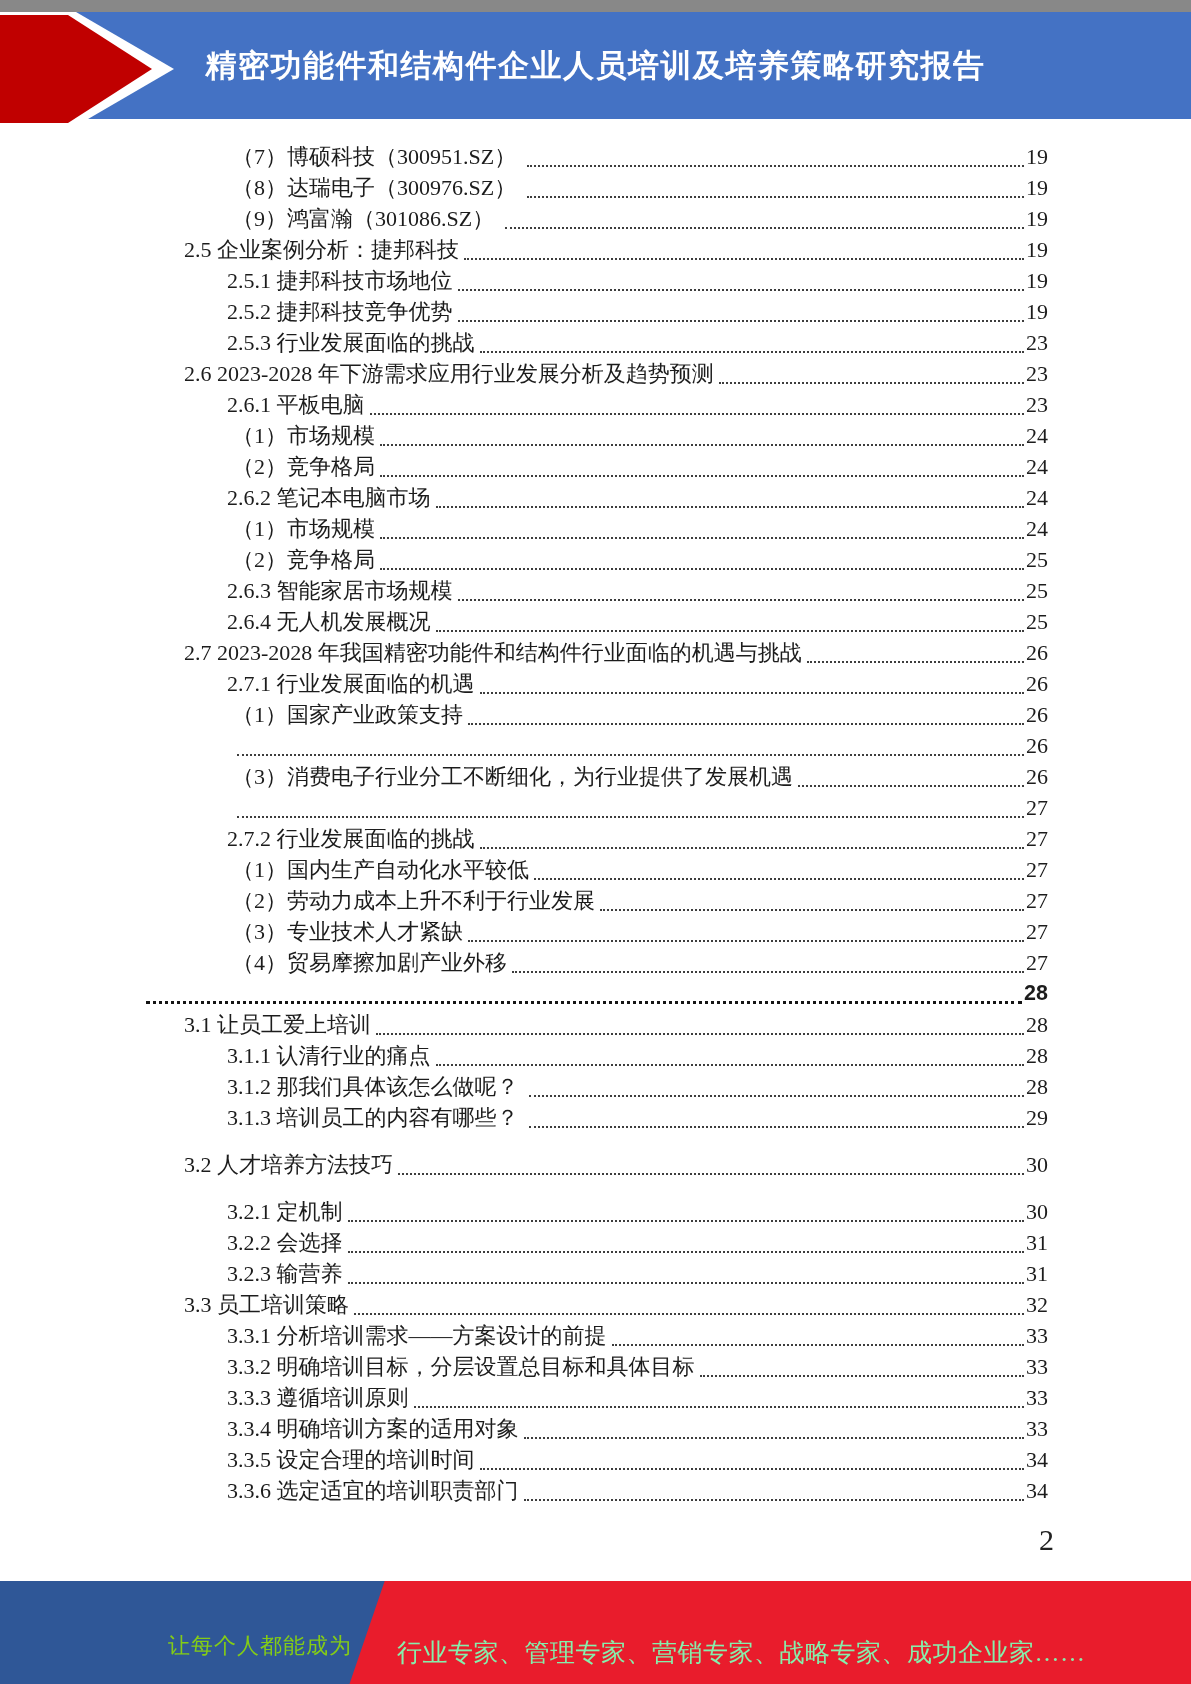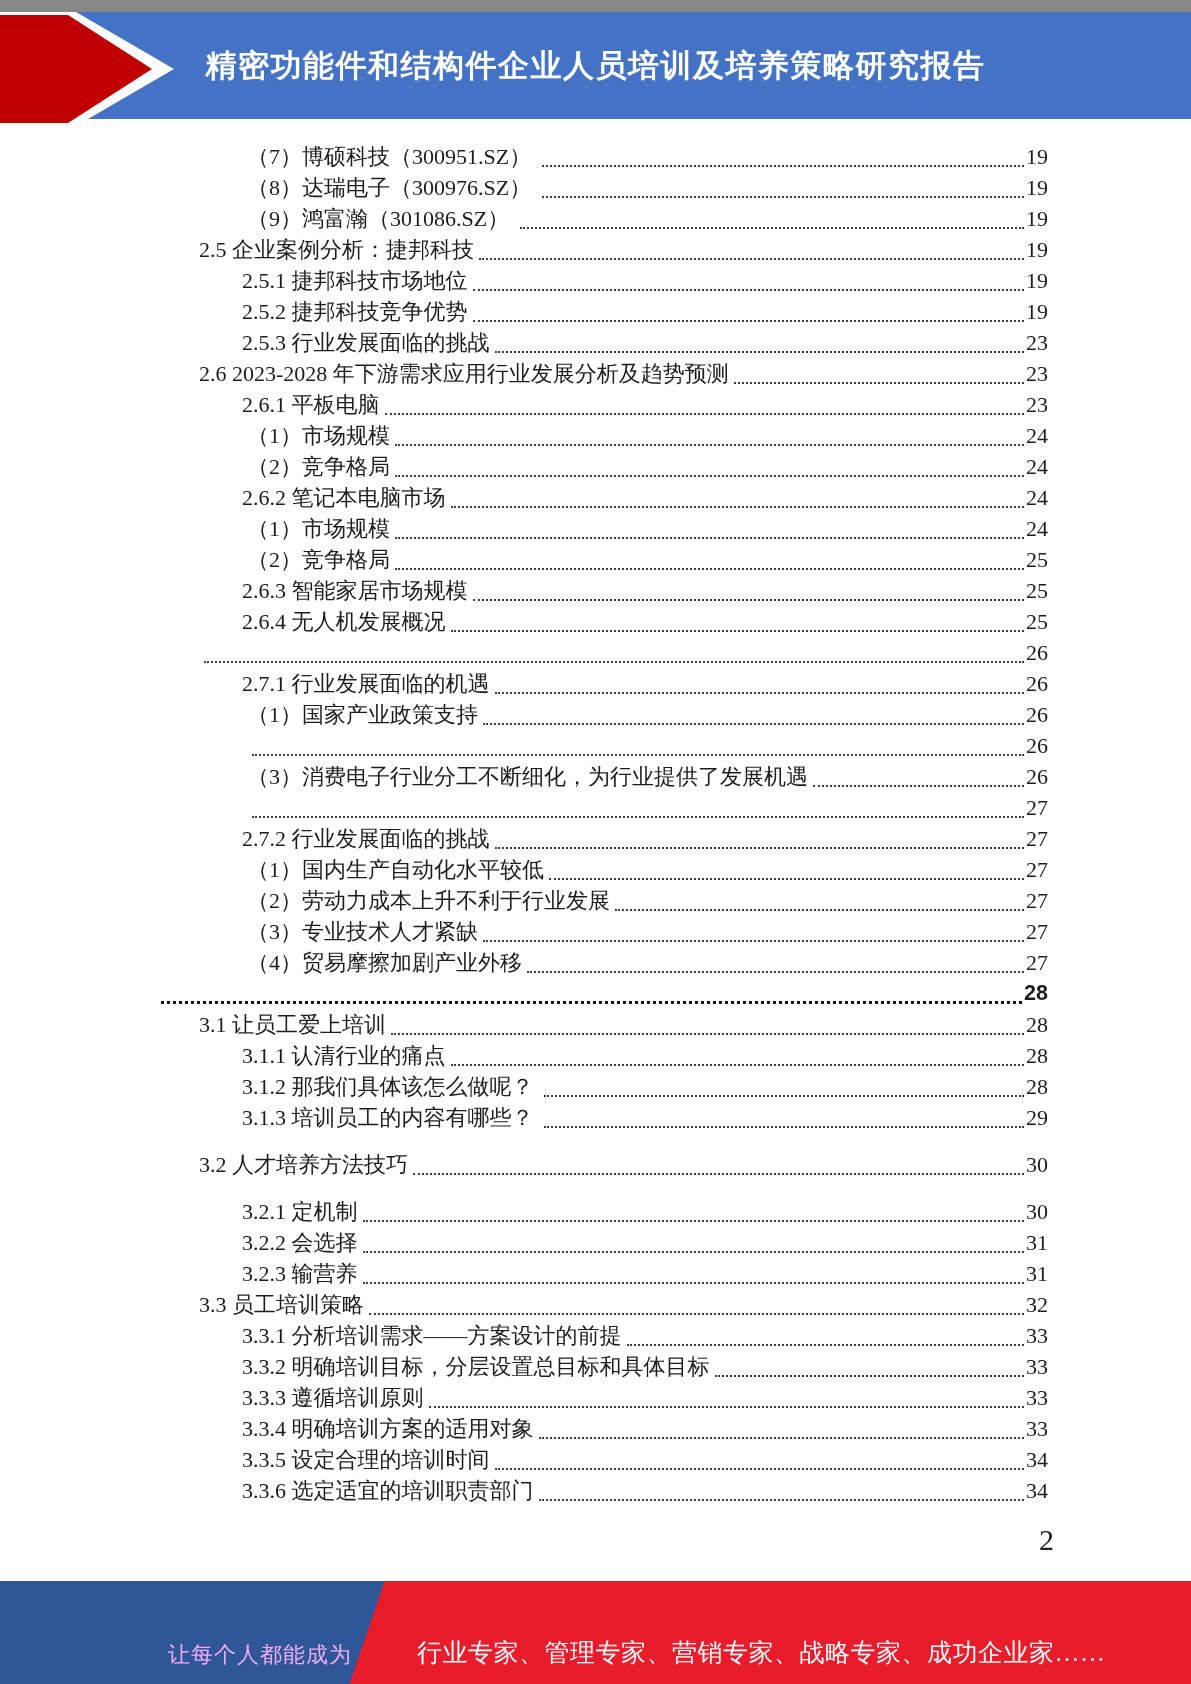--- a/index.html
+++ b/index.html
@@ -4,40 +4,40 @@
 <style>
   html,body{margin:0;padding:0;background:#888}
   .page{position:relative;width:1191px;height:1684px;margin:12px auto;background:#ffffff;overflow:hidden;
         font-family:"Liberation Serif","DejaVu Serif",serif;color:#1c1c1c}
   
   .hdr{position:absolute;top:0;left:0;width:100%;height:107px;background:#4472C4}
   .hdr-title{position:absolute;left:0;right:0;top:0;height:107px;display:flex;align-items:center;justify-content:center;
         font-family:"Liberation Sans","DejaVu Sans",sans-serif;font-weight:700;font-size:31px;color:#ffffff;letter-spacing:1.5px}
   .arrow{position:absolute;top:0;left:0;display:block}
   
-  .toc{position:absolute;left:156px;right:143px;top:129px}
+  .toc{position:absolute;left:141px;right:143px;top:129px}
   .row{display:flex;height:31px;font-size:22px}
   .row .t{line-height:31px;white-space:pre}
   .row .leader{flex:1;position:relative;margin:0 2px 0 5px}
   .row .leader:after{content:"";position:absolute;left:0;right:0;bottom:5px;border-bottom:2.5px dotted #3d3d3d}
   .row .pg{line-height:31px}
   .lvl2{padding-left:43px}
   .lvl3{padding-left:86px}
   .lvl4{padding-left:91px}
   .b1{font-weight:700;font-family:"Liberation Sans","DejaVu Sans",sans-serif;font-size:21.5px}
   .b1 .leader:after{border-bottom:3px dotted #141414}
   .gap{margin-top:16px}
   
   .pagenum{position:absolute;right:137px;top:1511px;font-size:30px;color:#222}
   
   .ftr{position:absolute;left:0;top:1569px;width:100%;height:115px;background:#2F5797;overflow:hidden}
   .ftr-red{position:absolute;left:0;top:0;width:100%;height:100%;background:#E91C2C;
            clip-path:polygon(32.3% 0,100% 0,100% 100%,29% 100%)}
-  .ftr-blue-text{position:absolute;left:168px;top:59px;font-size:22px;color:#f0abfc;letter-spacing:1px;white-space:nowrap}
-  .ftr-red-text{position:absolute;left:417px;top:55px;font-size:25px;color:#ffffff;letter-spacing:0.5px;white-space:nowrap}
+  .ftr-blue-text{position:absolute;left:168px;top:50px;font-size:22px;color:#84cc16;letter-spacing:1px;white-space:nowrap}
+  .ftr-red-text{position:absolute;left:397px;top:55px;font-size:25px;color:#86efac;letter-spacing:0.5px;white-space:nowrap}
 </style>
 </head>
 <body>
 
 <div class="page">
 
   <div class="hdr">
     <div class="hdr-title">精密功能件和结构件企业人员培训及培养策略研究报告</div>
   </div>
   <svg class="arrow" width="185" height="116" viewBox="0 0 185 116" aria-hidden="true">
@@ -120,20 +120,21 @@
         <span class="t">2.6.3 智能家居市场规模</span>
         <span class="leader"></span>
         <span class="pg">25</span>
       </div>
       <div class="row lvl3">
         <span class="t">2.6.4 无人机发展概况</span>
         <span class="leader"></span>
         <span class="pg">25</span>
       </div>
       <div class="row lvl2">
+        <span class="t">2.7 2023-2028 年我国精密功能件和结构件行业面临的机遇与挑战</span>
         <span class="leader"></span>
         <span class="pg">26</span>
       </div>
       <div class="row lvl3">
         <span class="t">2.7.1 行业发展面临的机遇</span>
         <span class="leader"></span>
         <span class="pg">26</span>
       </div>
       <div class="row lvl4">
         <span class="t">（1）国家产业政策支持</span>

